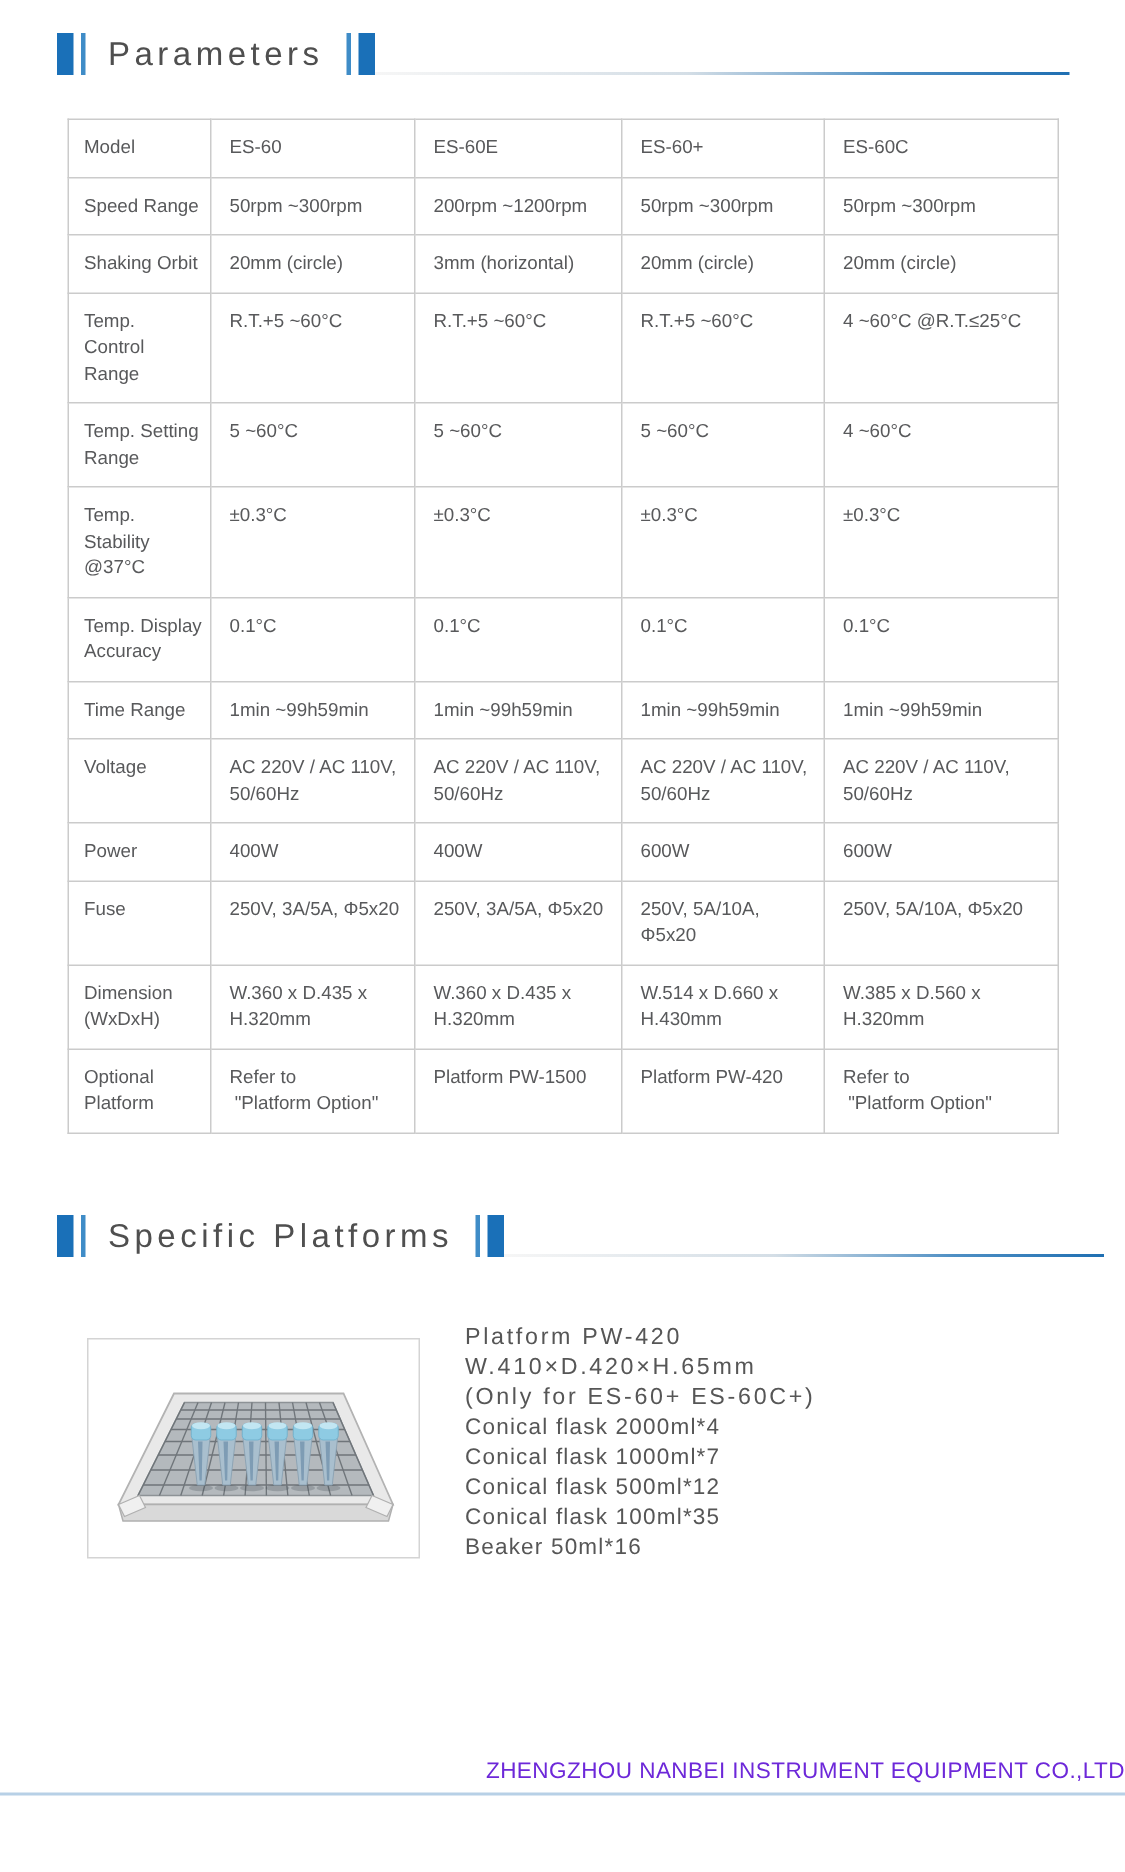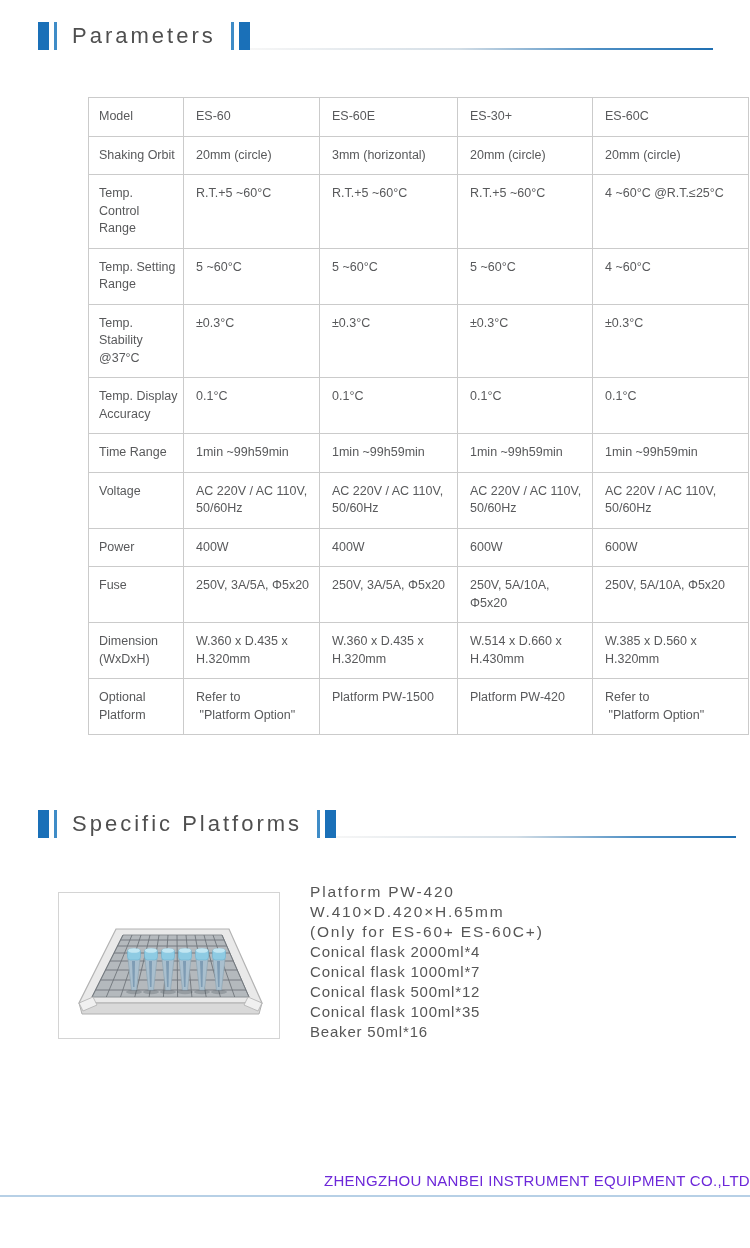--- a/index.html
+++ b/index.html
@@ -10,21 +10,21 @@
   
   .heading{position:absolute;display:flex;align-items:center;height:28px;}
   .bar-thick{width:11px;height:28px;background:#1a70b8;flex:none;}
   .bar-thin{width:3px;height:28px;background:#3f8cc7;flex:none;margin:0 5px;}
   .heading-title{font-size:22px;color:#4f4f4f;letter-spacing:3px;margin:0 10px;white-space:nowrap;font-weight:400;}
   .heading-line{flex:1;height:2px;align-self:flex-end;
     background:linear-gradient(90deg,#f6f6f6,#d4dee6 45%,#4e8fc4 75%,#1f6fb2);}
   #heading-parameters{top:22px;left:38px;right:37px;align-items:center;}
   #heading-platforms{top:810px;left:38px;right:14px;justify-content:space-between;}
   
-  .spec-table{position:absolute;top:97px;left:45px;border-collapse:collapse;table-layout:fixed;width:660px;margin-left:43px;}
+  .spec-table{position:absolute;top:79px;left:45px;border-collapse:collapse;table-layout:fixed;width:660px;}
   .spec-table td{
     border:1px solid #cbcbcb;font-size:12.5px;color:#58595b;line-height:17.5px;
     padding:10px 4px 10px 12px;vertical-align:top;white-space:pre-line;font-weight:400;
   }
   .spec-table td.lbl{padding-left:10px;}
   
   .platform-photo{
     position:absolute;left:58px;top:892px;width:220px;height:145px;
     border:1px solid #d4d4d4;background:#fff;box-sizing:content-box;
   }
@@ -54,24 +54,31 @@
       <col style="width:136px">
       <col style="width:138px">
       <col style="width:135px">
       <col style="width:156px">
   </colgroup>
   <tbody>
   <tr>
     <td class="lbl">Model</td>
     <td>ES-60</td>
     <td>ES-60E</td>
-    <td>ES-30+</td>
+    <td>ES-60+</td>
     <td>ES-60C</td>
   </tr>
 
+  <tr>
+    <td class="lbl">Speed Range</td>
+    <td>50rpm ~300rpm</td>
+    <td>200rpm ~1200rpm</td>
+    <td>50rpm ~300rpm</td>
+    <td>50rpm ~300rpm</td>
+  </tr>
 
   <tr>
     <td class="lbl">Shaking Orbit</td>
     <td>20mm (circle)</td>
     <td>3mm (horizontal)</td>
     <td>20mm (circle)</td>
     <td>20mm (circle)</td>
   </tr>
 
   <tr>

